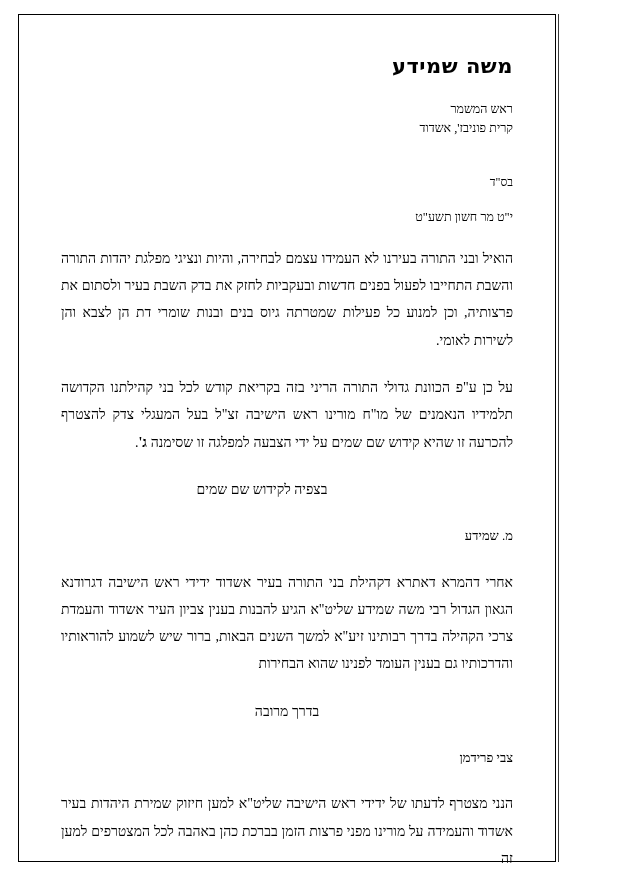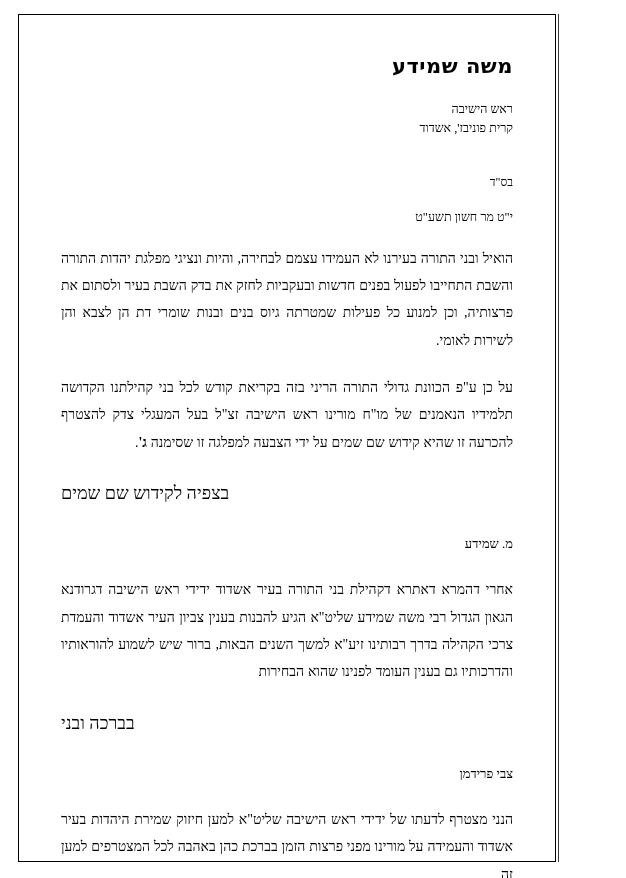--- a/index.html
+++ b/index.html
@@ -86,23 +86,23 @@
   }
   p.para {
     font-size: 14px;
     line-height: 1.95;
     text-align: justify;
     text-align-last: right;
     margin: 0 0 20px 0;
     word-spacing: 0.3px;
   }
   p.line {
-    font-size: 18px;
+    font-size: 14px;
     line-height: 1.95;
-    text-align: left;
+    text-align: center;
     margin: 0 0 20px 0;
   }
   p.line.indent {
     padding-right: 50px;
   }
   p.sig {
     font-size: 13px;
     line-height: 1.95;
     text-align: right;
     margin: 0 0 20px 0;
@@ -110,42 +110,42 @@
   b { font-weight: bold; }
 </style>
 </head>
 <body>
 
 <div id="page-frame">
   <div id="page-inner">
 
     <div class="letterhead">
       <div class="lh-name">משה שמידע</div>
-      <div class="lh-sub first">ראש הישיבה</div>
+      <div class="lh-sub first">ראש המשמר</div>
       <div class="lh-sub">קרית פוניבז', אשדוד</div>
     </div>
 
     <div class="bsd">בס"ד</div>
 
     <div class="dateline">י"ט מר חשון תשע"ט</div>
 
     <div class="body-block">
 
       <p class="para">הואיל ובני התורה בעירנו לא העמידו עצמם לבחירה, והיות ונציגי מפלגת יהדות התורה והשבת התחייבו לפעול בפנים חדשות ובעקביות לחזק את בדק השבת בעיר ולסתום את פרצותיה, וכן למנוע כל פעילות שמטרתה גיוס בנים ובנות שומרי דת הן לצבא והן לשירות לאומי.</p>
 
       <p class="para"><span>על כן ע"פ הכוונת גדולי התורה הריני בזה בקריאת קודש לכל בני קהילתנו הקדושה תלמידיו הנאמנים של מו"ח מורינו ראש הישיבה זצ"ל בעל המעגלי צדק להצטרף להכרעה זו שהיא קידוש שם שמים על ידי הצבעה למפלגה זו שסימנה </span><b>ג'</b><span>.</span></p>
 
 
       <p class="line indent">בצפיה לקידוש שם שמים</p>
 
       <p class="sig">מ. שמידע</p>
 
       <p class="para gap-top">אחרי דהמרא דאתרא דקהילת בני התורה בעיר אשדוד ידידי ראש הישיבה דגרודנא הגאון הגדול רבי משה שמידע שליט"א הגיע להבנות בענין צביון העיר אשדוד והעמדת צרכי הקהילה בדרך רבותינו זיע"א למשך השנים הבאות, ברור שיש לשמוע להוראותיו והדרכותיו גם בענין העומד לפנינו שהוא הבחירות</p>
 
-      <p class="line">בברכה ובני</p>
+      <p class="line">בדרך מרובה</p>
 
       <p class="sig">צבי פרידמן</p>
 
       <p class="para gap-top">הנני מצטרף לדעתו של ידידי ראש הישיבה שליט"א למען חיזוק שמירת היהדות בעיר אשדוד והעמידה על מורינו מפני פרצות הזמן בברכת כהן באהבה לכל המצטרפים למען זה</p>
 
       <p class="line indent">ברוך שמואל הכהן דויטש</p>
 
     </div>
   </div>
 </div>

